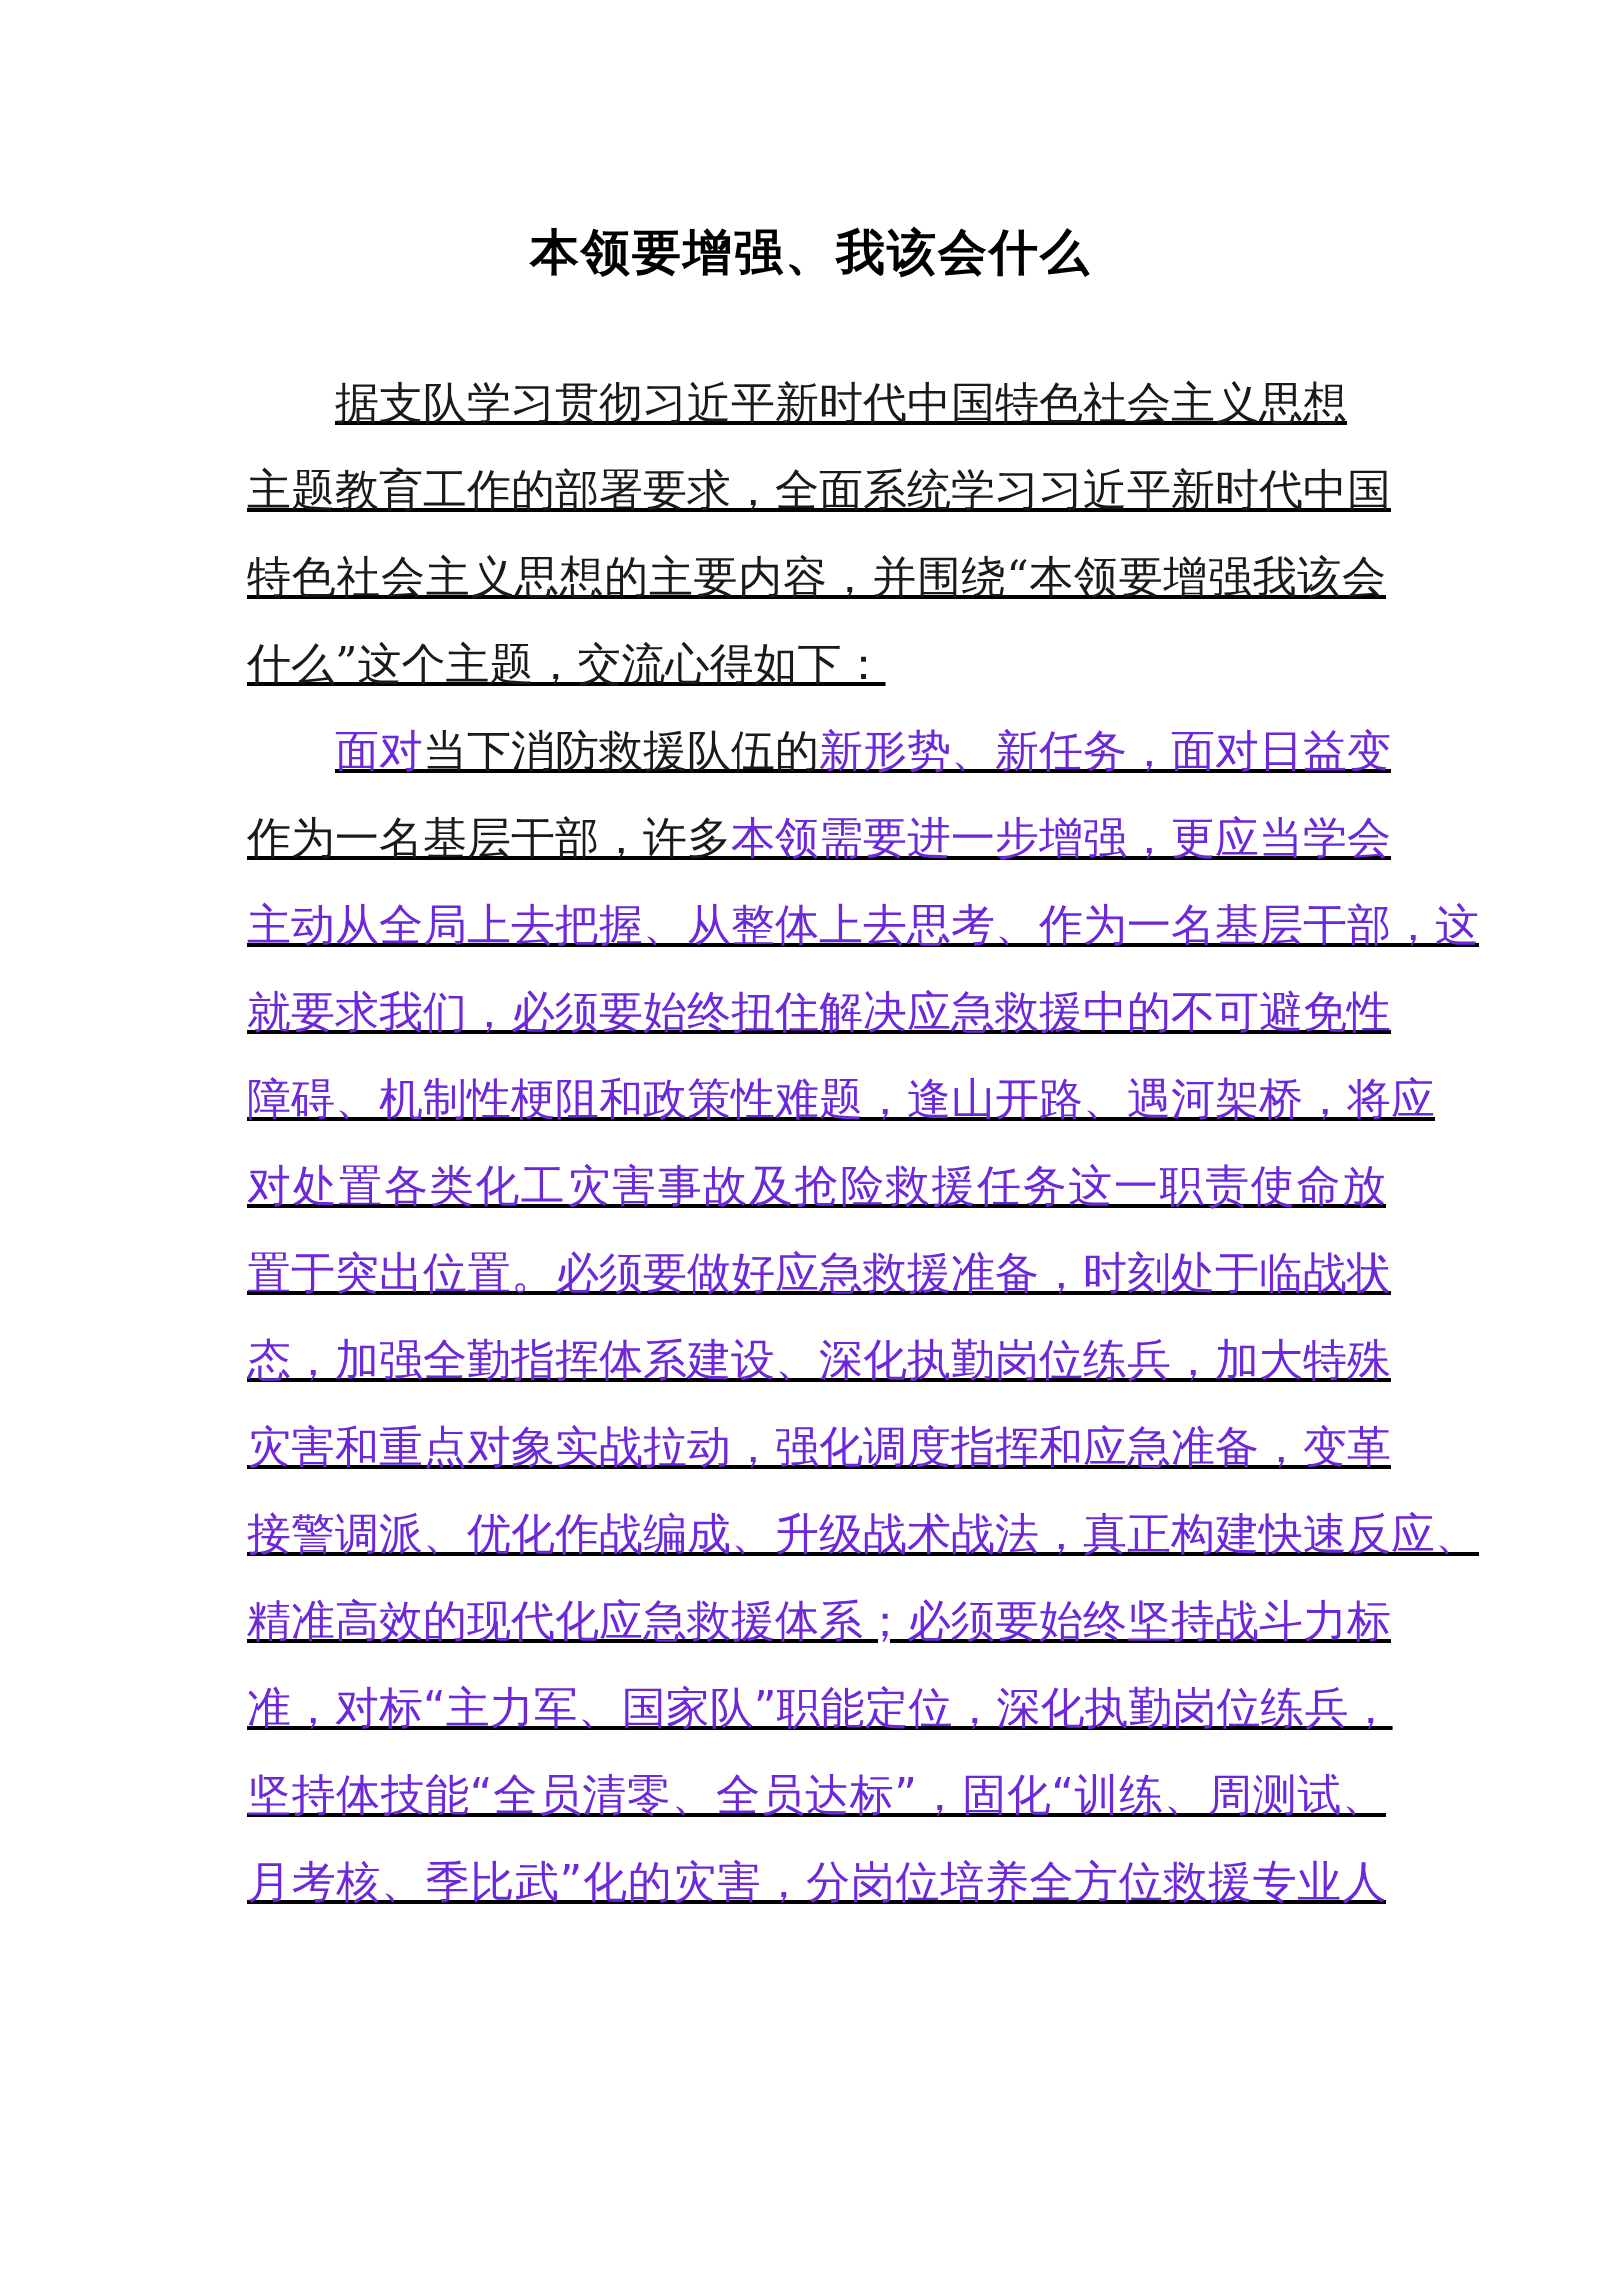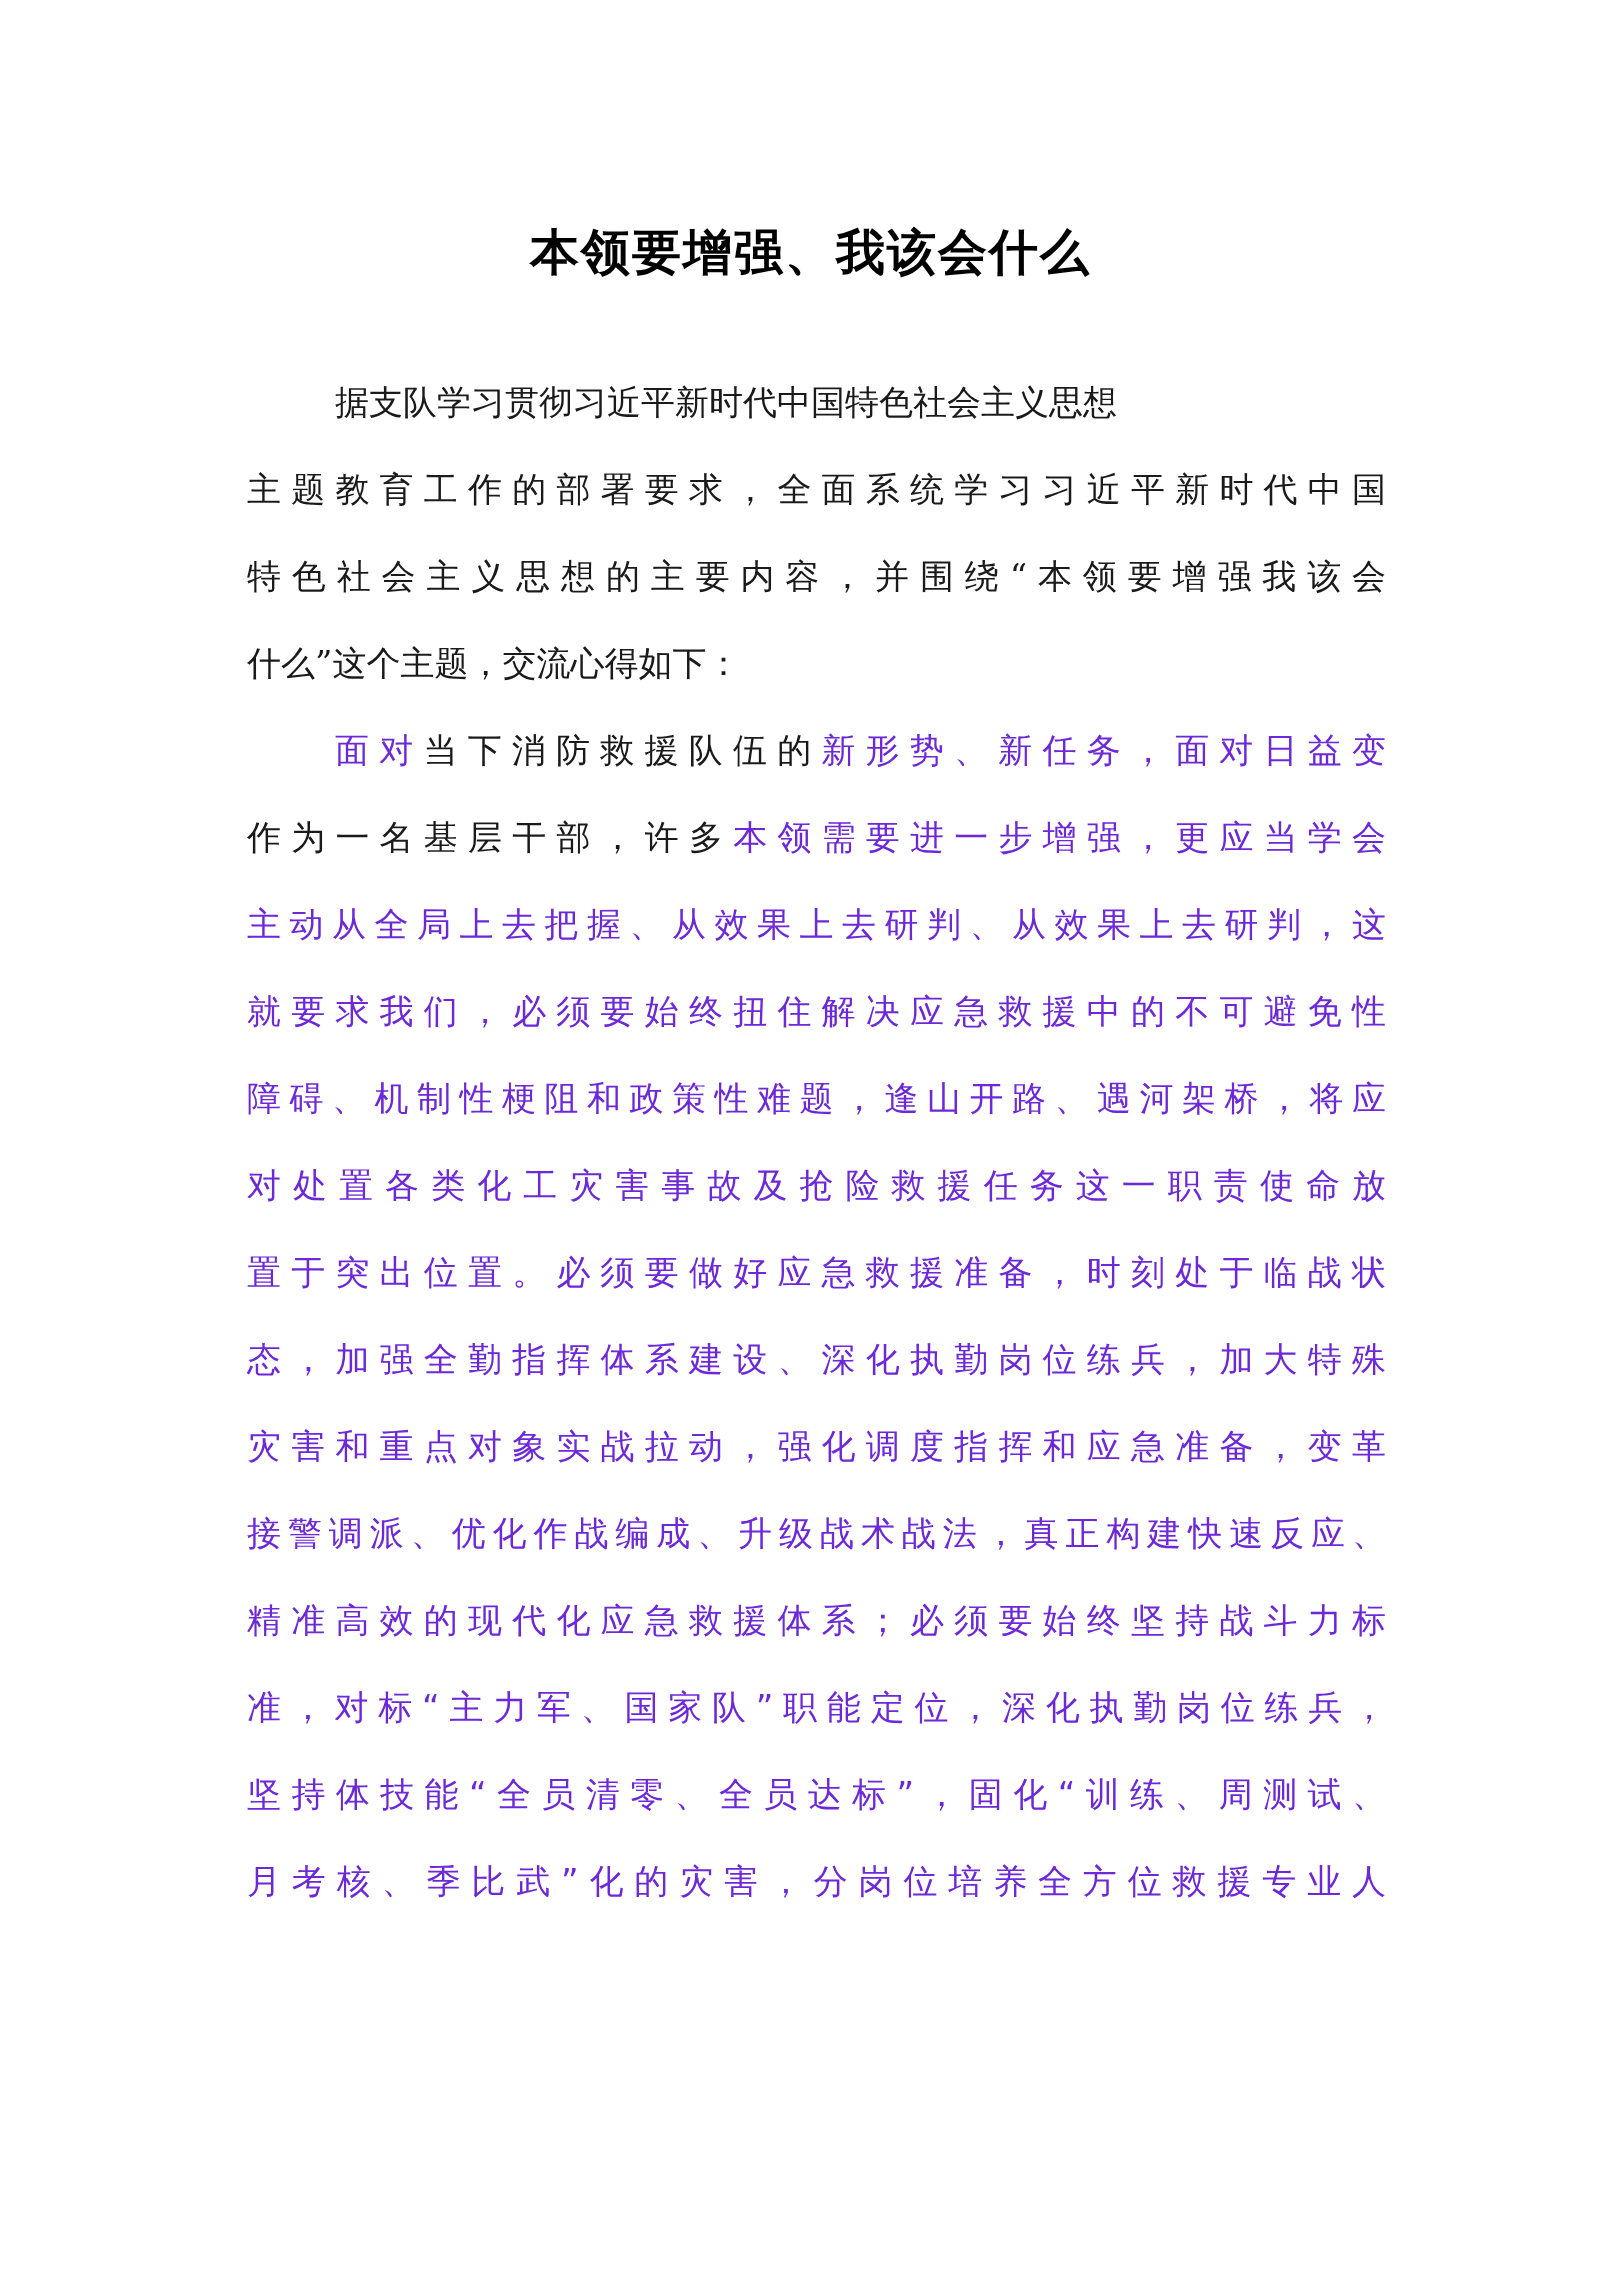--- a/index.html
+++ b/index.html
@@ -36,24 +36,25 @@
     .body-text {
       position: absolute;
       left: 247px;
       top: 359px;
       width: 1139px;
     }
     .line {
       display: block;
       height: 87px;
       line-height: 87px;
-      font-size: 34px;
+      font-size: 44px;
       white-space: nowrap;
       text-align: justify;
       text-align-last: justify;
+      text-decoration: underline;
     }
     .line.last {
       text-align-last: left;
     }
     .line.indent {
       padding-left: 88px;
     }
     .serif {
       font-family: "DejaVu Serif", "Liberation Serif", serif;
       font-weight: normal;
@@ -89,21 +90,21 @@
     </div>
 
     <div>
       <span class="line indent">
         <span class="sans">面对</span><span class="serif">当下消防救援队伍的</span><span class="sans">新形势、新任务，面对日益变</span>
       </span>
       <span class="line">
         <span class="serif">作为一名基层干部，许多</span><span class="sans">本领需要进一步增强，更应当学会</span>
       </span>
       <span class="line">
-        <span class="sans">主动从全局上去把握、从效果上去研判、从效果上去研判，这</span>
+        <span class="sans">主动从全局上去把握、从整体上去思考、作为一名基层干部，这</span>
       </span>
       <span class="line">
         <span class="sans">就要求我们，必须要始终扭住解决应急救援中的不可避免性</span>
       </span>
       <span class="line">
         <span class="sans">障碍、机制性梗阻和政策性难题，逢山开路、遇河架桥，将应</span>
       </span>
       <span class="line">
         <span class="sans">对处置各类化工灾害事故及抢险救援任务这一职责使命放</span>
       </span>

